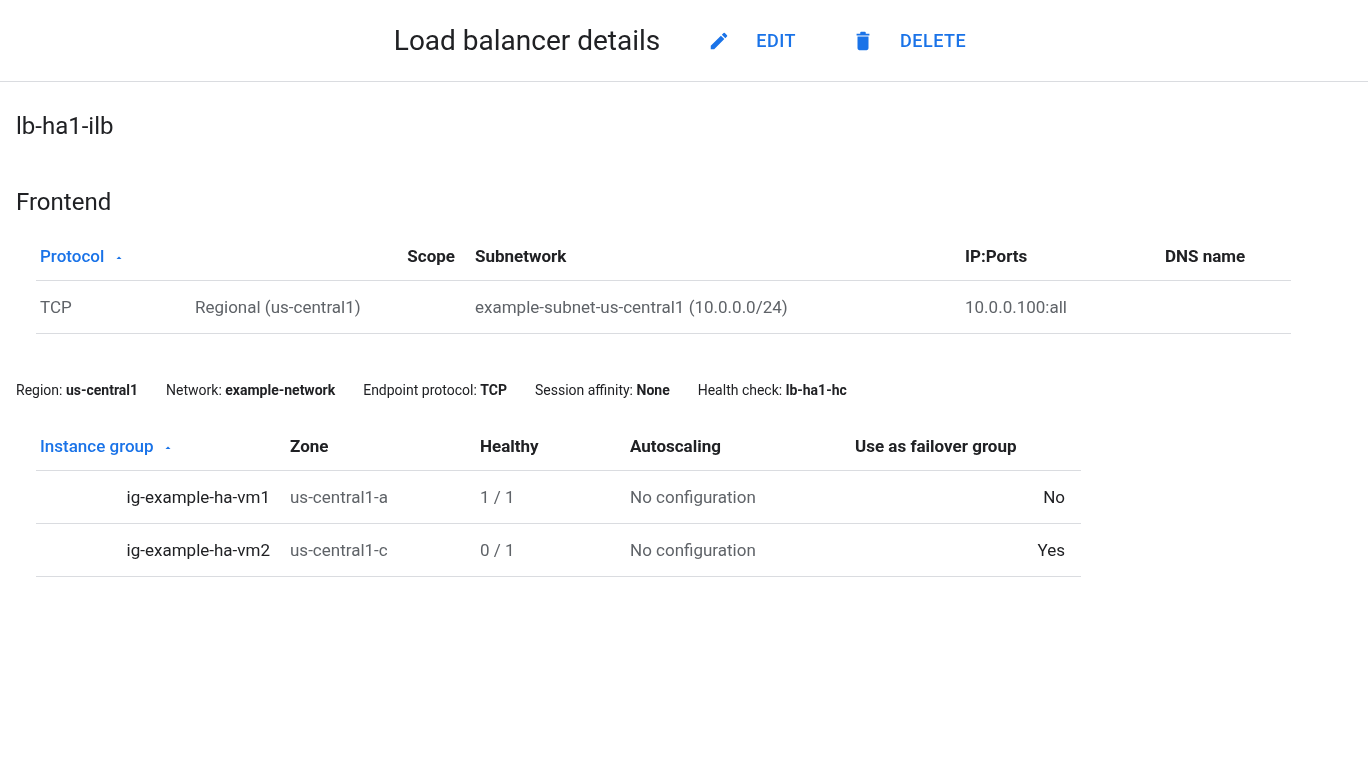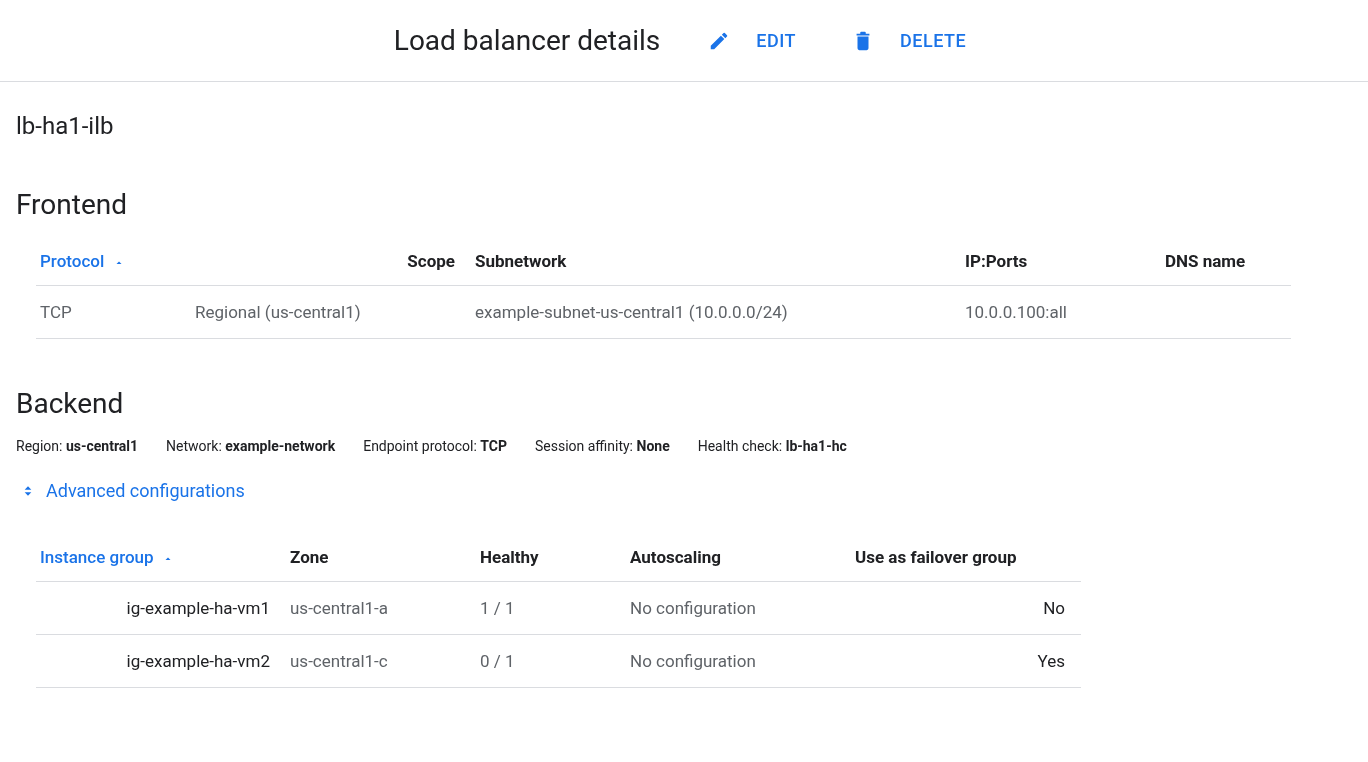--- a/index.html
+++ b/index.html
@@ -50,21 +50,21 @@
     .content {
       padding: 30px 8px 16px 16px;
     }
     .resource-name {
       font-size: 24px;
       font-weight: 400;
       color: #202124;
       margin-bottom: 48px;
     }
     .section-title {
-      font-size: 28px;
+      font-size: 24px;
       font-weight: 400;
       color: #202124;
       margin-bottom: 18px;
     }
     table {
       border-collapse: collapse;
       margin-bottom: 48px;
       margin-left: 20px;
     }
     th {
@@ -189,21 +189,20 @@
       <tr>
         <td>TCP</td>
         <td>Regional (us-central1)</td>
         <td>example-subnet-us-central1 (10.0.0.0/24)</td>
         <td>10.0.0.100:all</td>
         <td></td>
       </tr>
     </tbody>
   </table>
 
-  <div class="section-title">Backend</div>
 
   <div class="meta-row">
     <span class="pair">
       <span class="label">Region:</span>
       <span class="value">us-central1</span>
     </span>
     <span class="pair">
       <span class="label">Network:</span>
       <span class="value">example-network</span>
     </span>
@@ -214,26 +213,20 @@
     <span class="pair">
       <span class="label">Session affinity:</span>
       <span class="value">None</span>
     </span>
     <span class="pair">
       <span class="label">Health check:</span>
       <span class="value">lb-ha1-hc</span>
     </span>
   </div>
 
-  <button class="advanced-toggle">
-    <svg viewBox="0 0 24 24">
-        <path d="M12 5l-5 5h10zM7 14l5 5 5-5z"></path>
-      </svg>
-    <span>Advanced configurations</span>
-  </button>
 
   <table class="backend-table">
     <thead>
       <tr>
         <th class="sortable col-ig">
           <span>Instance group</span>
           <svg viewBox="0 0 24 24">
               <path d="M7 14l5-5 5 5z"></path>
             </svg>
         </th>

